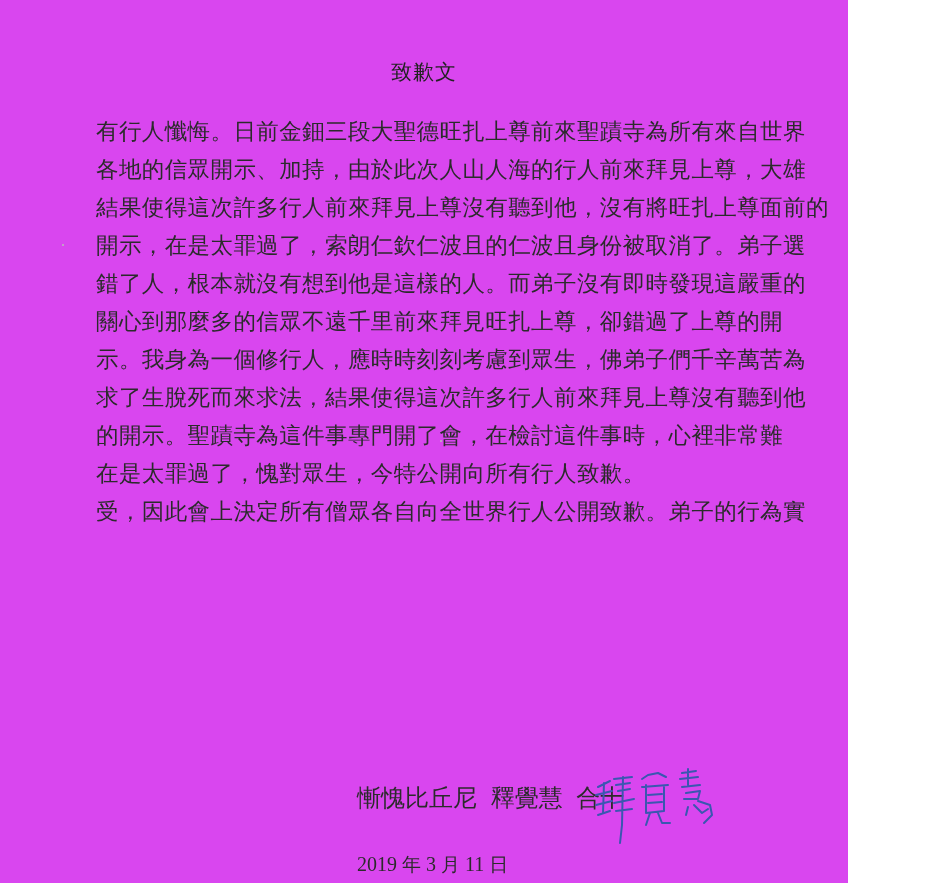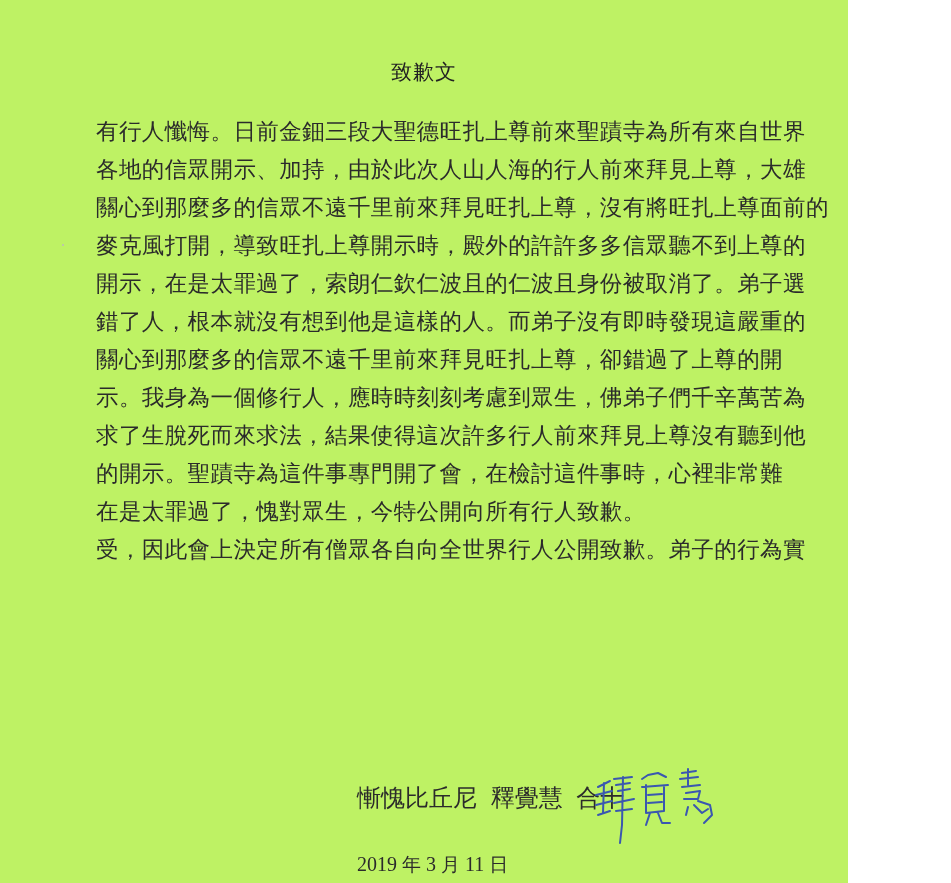--- a/index.html
+++ b/index.html
@@ -14,21 +14,21 @@
       overflow: hidden;
       font-family: "DejaVu Sans", "Liberation Sans", sans-serif;
       color: #2a2a2a;
     }
     .page {
       position: absolute;
       left: 0;
       top: 0;
       width: 848px;
       height: 883px;
-      background: #bef264;
+      background: #d946ef;
     }
     .title {
       position: absolute;
       left: 0;
       width: 848px;
       top: 58px;
       text-align: center;
       font-size: 21px;
       color: #222;
       letter-spacing: 1px;
@@ -90,22 +90,21 @@
 </head>
 <body>
 
 <div class="page">
 
   <div class="title">致歉文</div>
 
   <div class="body-text">
     <div class="line">有行人懺悔。日前金鈿三段大聖德旺扎上尊前來聖蹟寺為所有來自世界</div>
     <div class="line">各地的信眾開示、加持，由於此次人山人海的行人前來拜見上尊，大雄</div>
-    <div class="line">關心到那麼多的信眾不遠千里前來拜見旺扎上尊，沒有將旺扎上尊面前的</div>
-    <div class="line">麥克風打開，導致旺扎上尊開示時，殿外的許許多多信眾聽不到上尊的</div>
+    <div class="line">結果使得這次許多行人前來拜見上尊沒有聽到他，沒有將旺扎上尊面前的</div>
     <div class="line">開示，在是太罪過了，索朗仁欽仁波且的仁波且身份被取消了。弟子選</div>
     <div class="line">錯了人，根本就沒有想到他是這樣的人。而弟子沒有即時發現這嚴重的</div>
     <div class="line">關心到那麼多的信眾不遠千里前來拜見旺扎上尊，卻錯過了上尊的開</div>
     <div class="line">示。我身為一個修行人，應時時刻刻考慮到眾生，佛弟子們千辛萬苦為</div>
     <div class="line">求了生脫死而來求法，結果使得這次許多行人前來拜見上尊沒有聽到他</div>
     <div class="line">的開示。聖蹟寺為這件事專門開了會，在檢討這件事時，心裡非常難</div>
     <div class="line">在是太罪過了，愧對眾生，今特公開向所有行人致歉。</div>
     <div class="line">受，因此會上決定所有僧眾各自向全世界行人公開致歉。弟子的行為實</div>
   </div>
 

